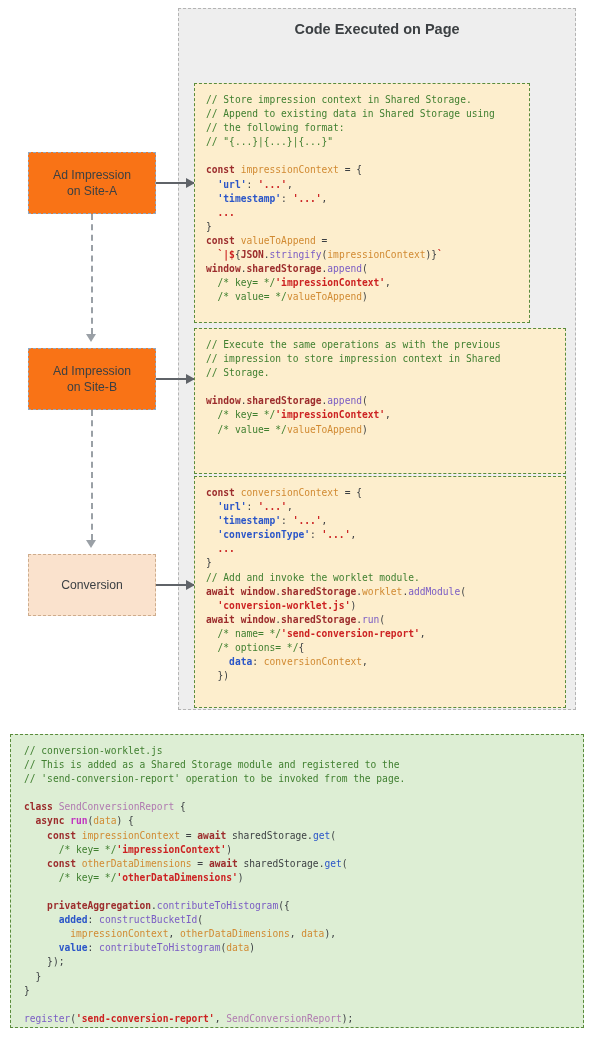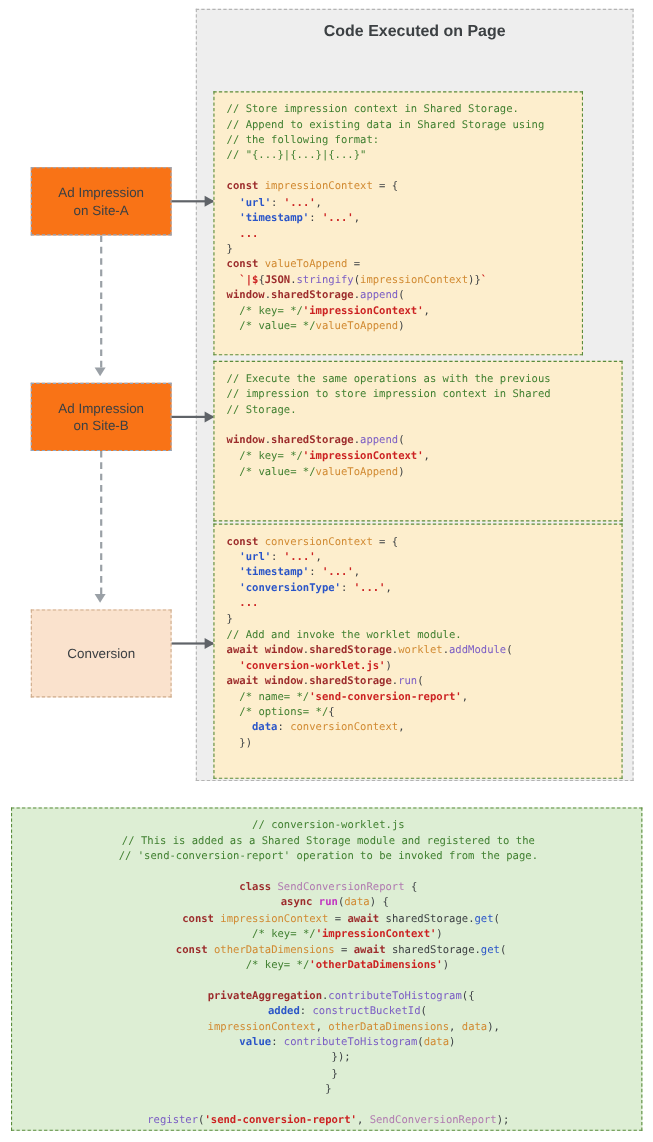--- a/index.html
+++ b/index.html
@@ -70,21 +70,21 @@
     background: #f97316;
     border-color: #8fa8c2;
   }
   .journey-box.peach {
     background: #fae2cd;
     border-color: #ceac8c;
   }
 
   #box-impression-a { left: 28px; top: 152px; width: 128px; height: 62px; }
   #box-impression-b { left: 28px; top: 348px; width: 128px; height: 62px; }
-  #box-conversion   { left: 28px; top: 554px; width: 128px; height: 80px; }
+  #box-conversion   { left: 28px; top: 554px; width: 128px; height: 62px; }
 
   
   .v-connector {
     position: absolute;
     left: 91px;
     width: 0;
     border-left: 2px dashed #9aa0a6;
   }
   #vconn-1 { top: 214px; height: 120px; }
   #vconn-2 { top: 410px; height: 130px; }
@@ -148,21 +148,20 @@
     box-sizing: border-box;
     background: #ddeed4;
     border: 1px dashed #5a8c3c;
     padding: 9px 10px 9px 13px;
     font-family: "DejaVu Sans Mono", monospace;
     font-size: 9.6px;
     line-height: 14.1px;
     white-space: pre;
     color: #3c4043;
     overflow: hidden;
-    text-align: center;
   }
 
   
   .c  { color: #3f7f2f; }            
   .kw { color: #9c2c2c; font-weight: bold; }  
   .id { color: #d18a32; }            
   .pk { color: #2a55c8; font-weight: bold; }  
   .st { color: #cc2222; font-weight: bold; }  
   .fn { color: #7a5cc4; }            
   .cl { color: #b07ab0; }            

